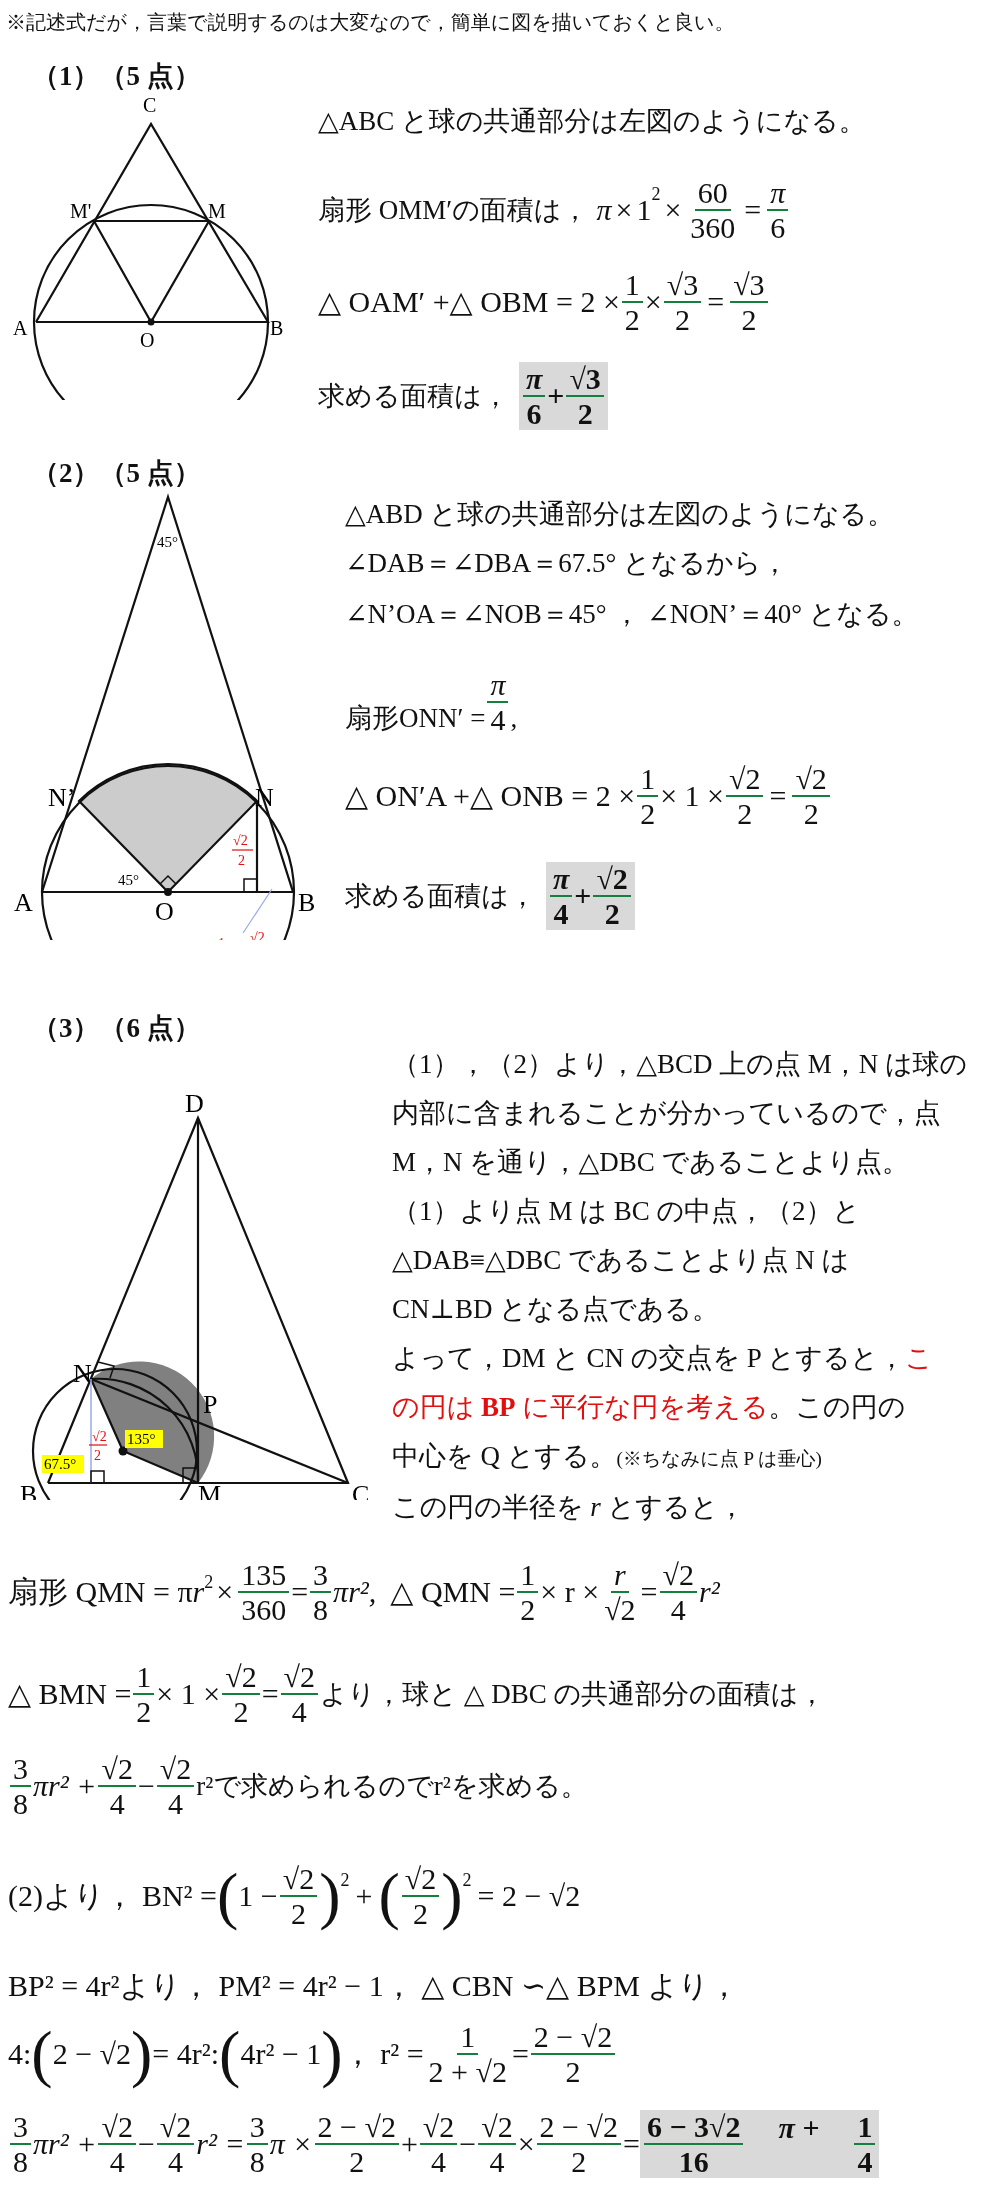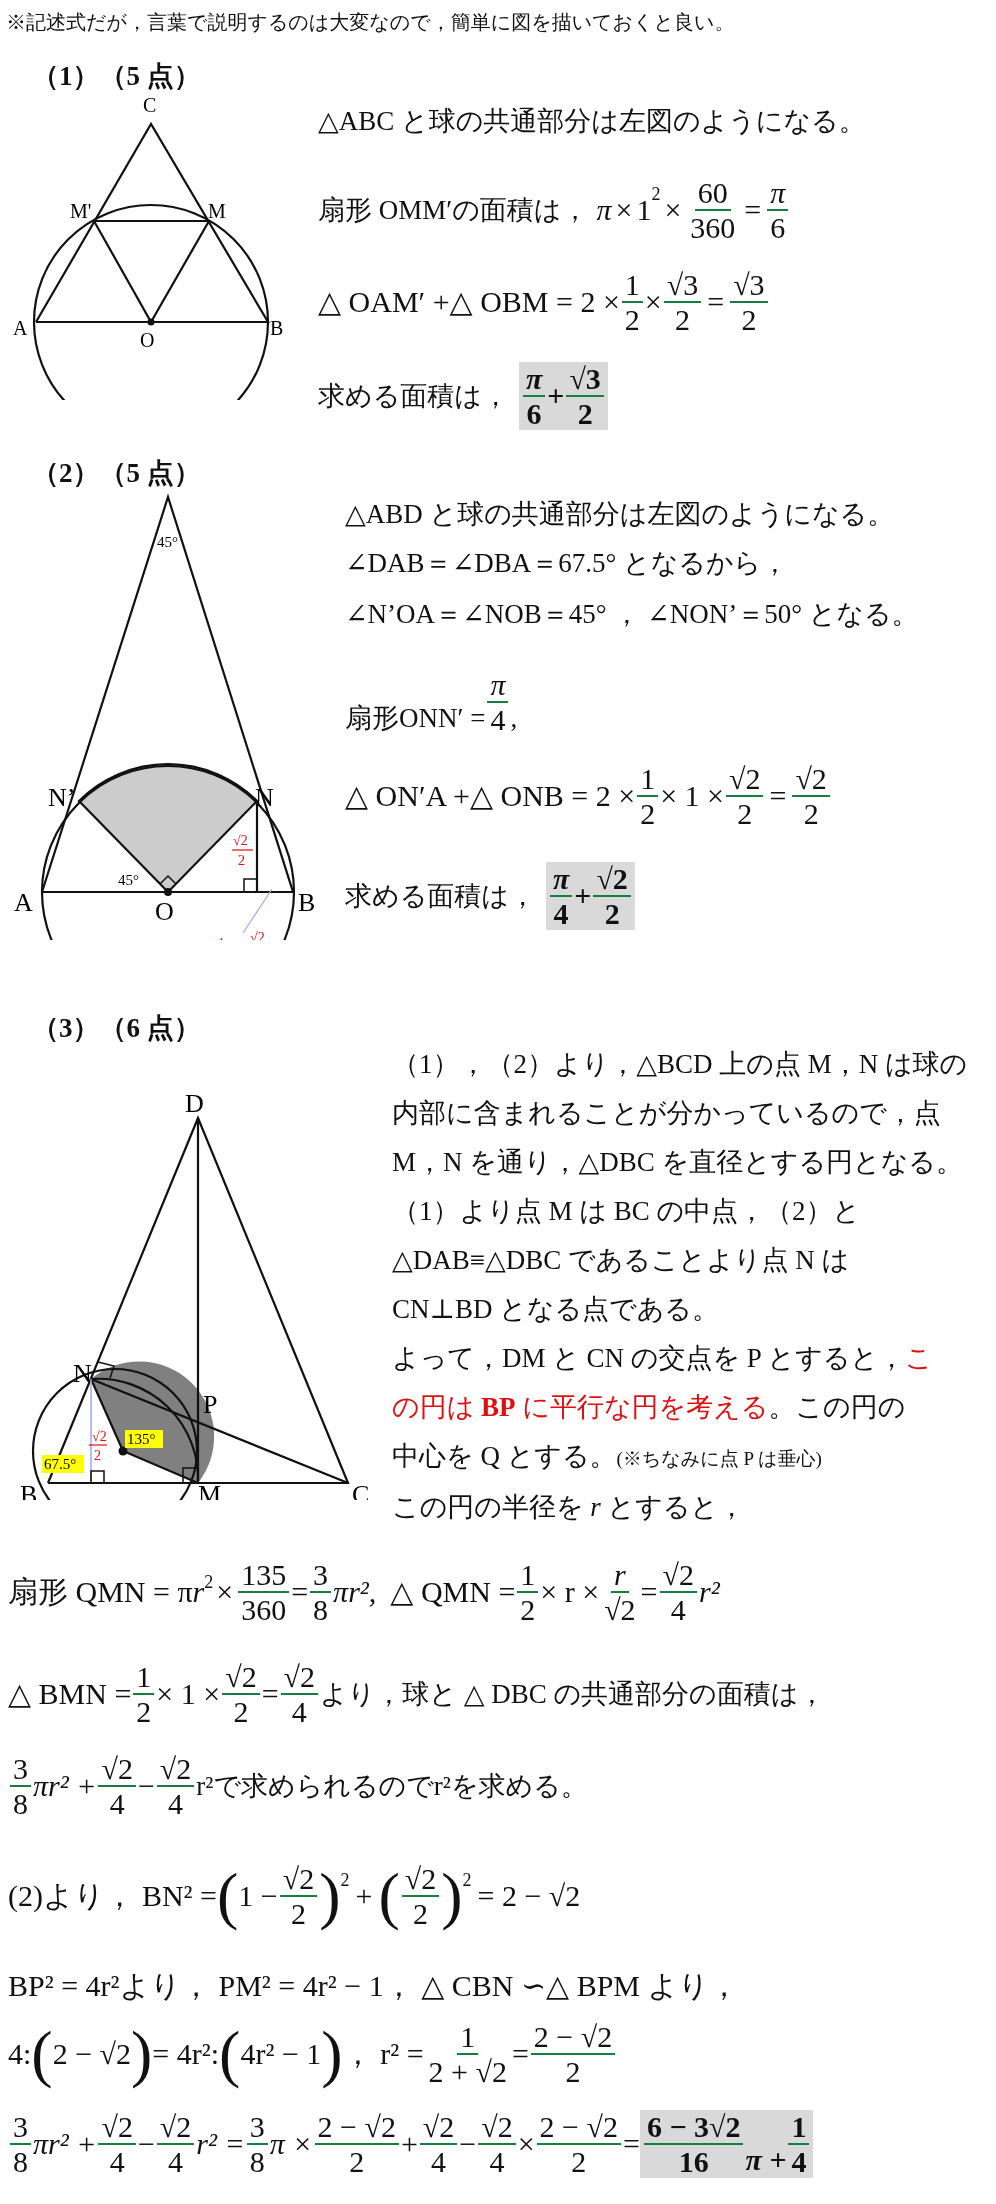--- a/index.html
+++ b/index.html
@@ -118,21 +118,21 @@
   <text x="298" y="421" font-size="26">B</text>
   <text x="233" y="355" font-size="14" fill="#e01010">√2</text>
   <line x1="232" y1="360" x2="253" y2="360" stroke="#e01010" stroke-width="1.2"></line>
   <text x="238" y="375" font-size="14" fill="#e01010">2</text>
   <text x="218" y="458" font-size="14" fill="#e01010">1 −</text>
   <text x="250" y="452" font-size="14" fill="#e01010">√2</text>
 </svg>
 
 <div class="abs t" style="left:345px;top:496px;">△ABD と球の共通部分は左図のようになる。</div>
 <div class="abs t" style="left:345px;top:545px;">∠DAB＝∠DBA＝67.5°  となるから，</div>
-<div class="abs t" style="left:345px;top:596px;">∠N’OA＝∠NOB＝45° ， ∠NON’＝50°  となる。</div>
+<div class="abs t" style="left:345px;top:596px;">∠N’OA＝∠NOB＝45° ， ∠NON’＝40°  となる。</div>
 
 <div class="abs t" style="left:345px;top:668px;display:flex;align-items:flex-end;">
   <span>扇形ONN′ =</span>
   <span class="fr m">
       <span class="n i">π</span>
       <span class="d">4</span>
     </span>
   <span>,</span>
 </div>
 
@@ -195,21 +195,21 @@
   <text x="127" y="384" font-size="15">135°</text>
   <text x="44" y="409" font-size="15">67.5°</text>
   <text x="92" y="381" font-size="14" fill="#e01010">√2</text>
   <line x1="89" y1="385" x2="107" y2="385" stroke="#e01010" stroke-width="1.2"></line>
   <text x="94" y="400" font-size="14" fill="#e01010">2</text>
 </svg>
 
 <div class="abs t" style="left:392px;top:1040px;line-height:49px;">
   <div>（1），（2）より，△BCD 上の点 M，N は球の</div>
   <div>内部に含まれることが分かっているので，点</div>
-  <div>M，N を通り，△DBC を直径とする円となる。</div>
+  <div>M，N を通り，△DBC であることより点。</div>
   <div>（1）より点 M は BC の中点，（2）と</div>
   <div>△DAB≡△DBC であることより点 N は</div>
   <div>CN⊥BD となる点である。</div>
   <div><span>よって，DM と CN の交点を P とすると，</span><span class="red">こ</span></div>
   <div><span class="red">の円は </span><span class="red b">BP</span><span class="red"> に平行な円を考える</span><span>。この円の</span></div>
   <div><span>中心を Q とする。</span><span style="font-size:19px;">(※ちなみに点 P は垂心)</span></div>
   <div><span>この円の半径を </span><span class="i">r</span><span> とすると，</span></div>
 </div>
 
 <div class="abs t" style="left:8px;top:1558px;display:flex;align-items:center;">
@@ -360,21 +360,21 @@
   <span class="fr m">
       <span class="n">√2</span>
       <span class="d">4</span>
     </span>
   <span class="m">×</span>
   <span class="fr m">
       <span class="n">2 − √2</span>
       <span class="d">2</span>
     </span>
   <span class="m">=</span>
-  <span class="hl b m" style="display:inline-flex;align-items:flex-end;">
+  <span class="hl b m" style="display:inline-flex;align-items:flex-start;gap:33px;">
     <span class="fr">
         <span class="n">6 − 3√2</span>
         <span class="d">16</span>
       </span>
     <span class="i">π +</span>
     <span class="fr">
         <span class="n">1</span>
         <span class="d">4</span>
       </span>
   </span>

